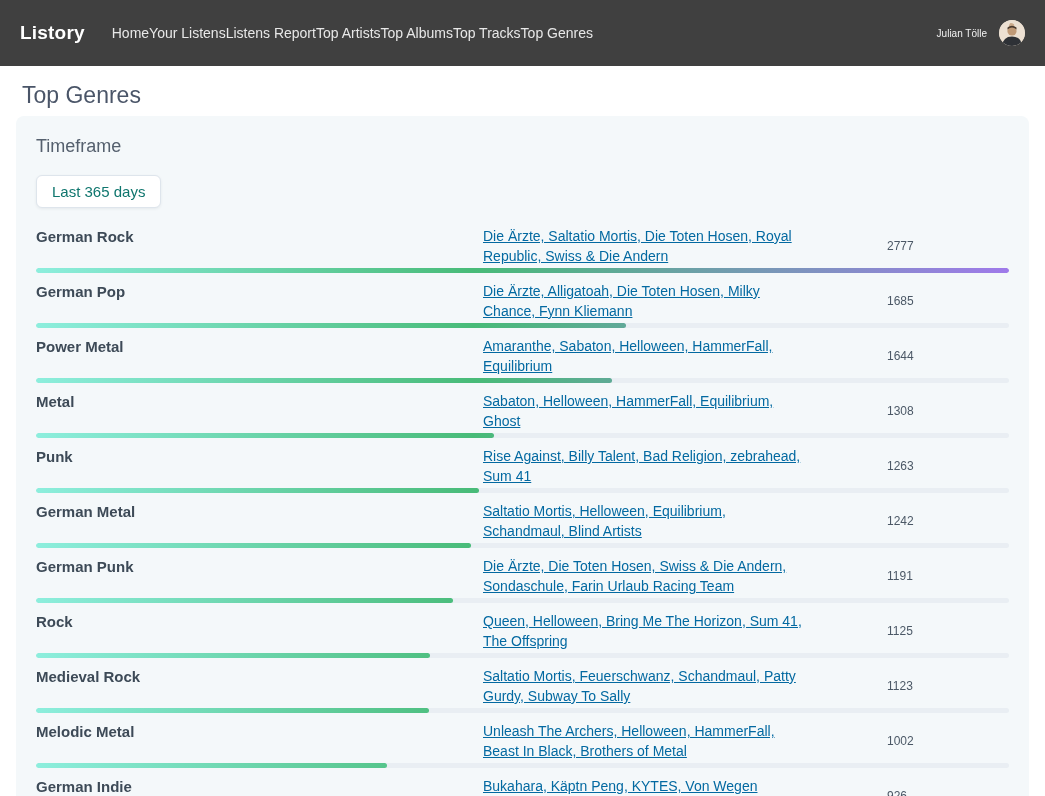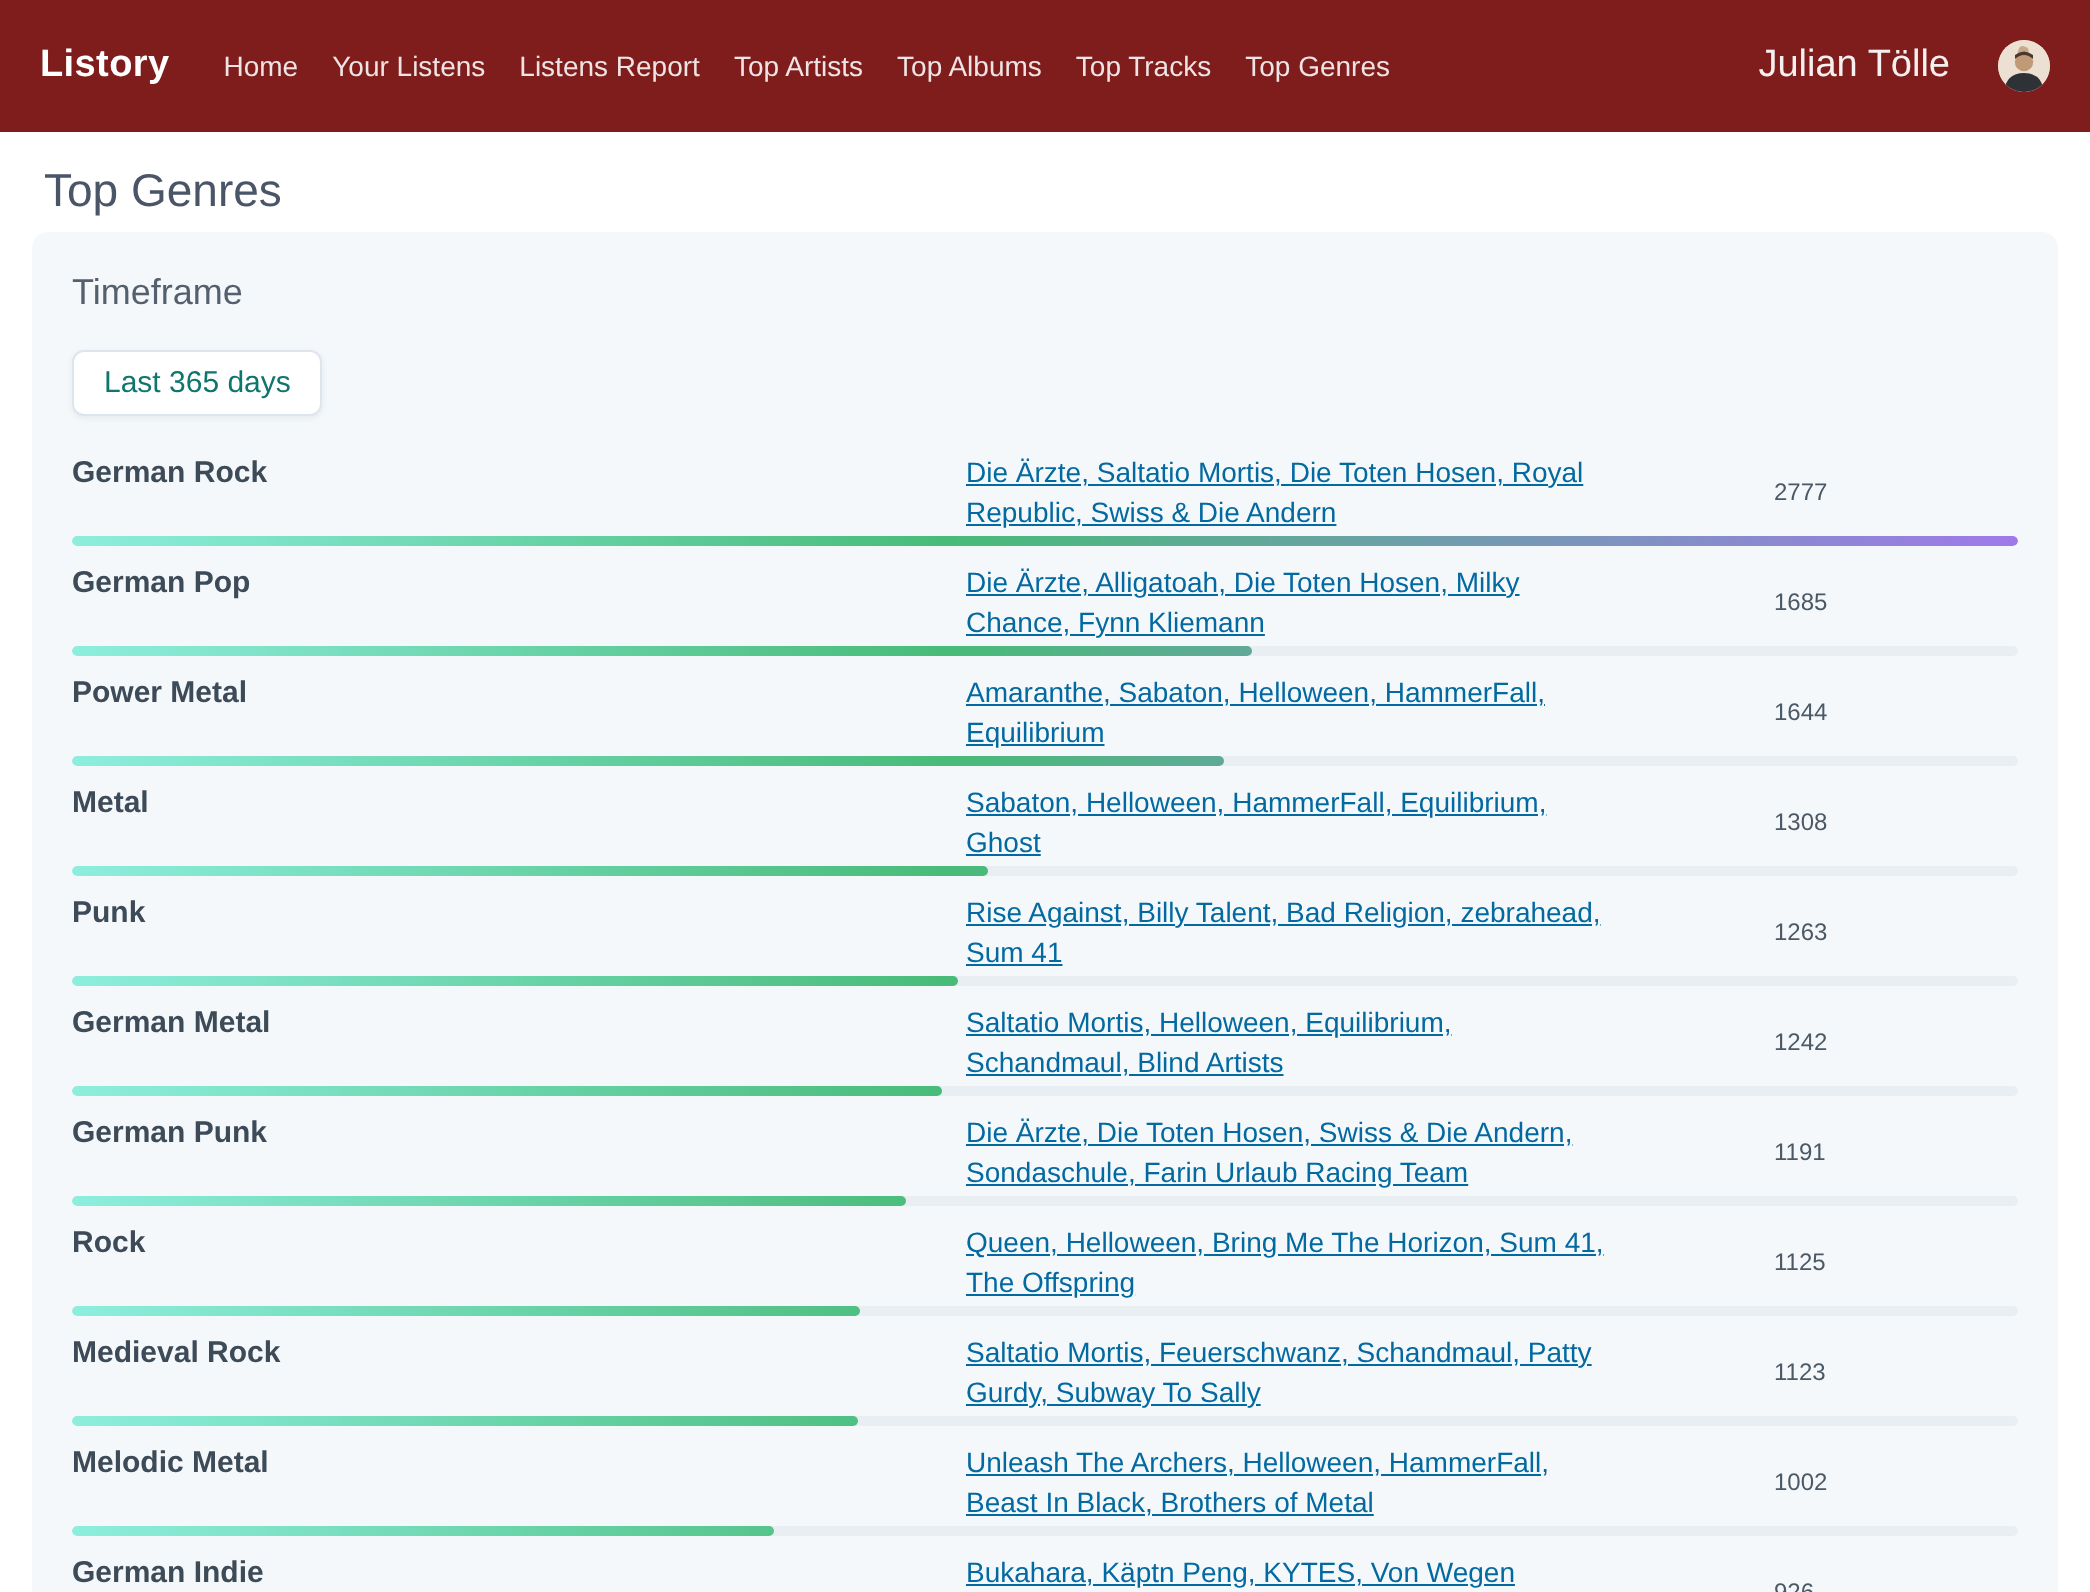--- a/index.html
+++ b/index.html
@@ -6,35 +6,35 @@
   html,body { margin:0; padding:0; }
   body {
     width:1045px; height:796px; overflow:hidden;
     background:#ffffff;
     font-family:"Liberation Sans", sans-serif;
     -webkit-font-smoothing:antialiased;
   }
 
   
   .topbar {
-    height:66px; background:#7f1d1d;
+    height:66px; background:#404040;
     display:flex; align-items:center;
     padding:0 20px;
   }
   .brand {
     color:#ffffff; font-size:19px; font-weight:700;
     margin-right:27px; cursor:pointer; letter-spacing:.2px;
   }
-  .nav { display:flex; align-items:flex-end; gap:17px; }
+  .nav { display:flex; align-items:flex-end; gap:0; }
   .nav-link {
     color:rgba(255,255,255,.88); font-size:14px;
     cursor:pointer; white-space:nowrap;
   }
   .flex-spacer { flex:1; }
-  .user-name { color:rgba(255,255,255,.93); font-size:19px; margin-right:24px; }
+  .user-name { color:rgba(255,255,255,.93); font-size:10px; margin-right:12px; }
   .avatar {
     width:26px; height:26px; border-radius:50%;
     overflow:hidden; flex:none; cursor:pointer; background:#ece0d2;
   }
 
   
   .page-title {
     font-size:23px; font-weight:500; color:#4a5568;
     margin:16px 22px 7px;
   }

